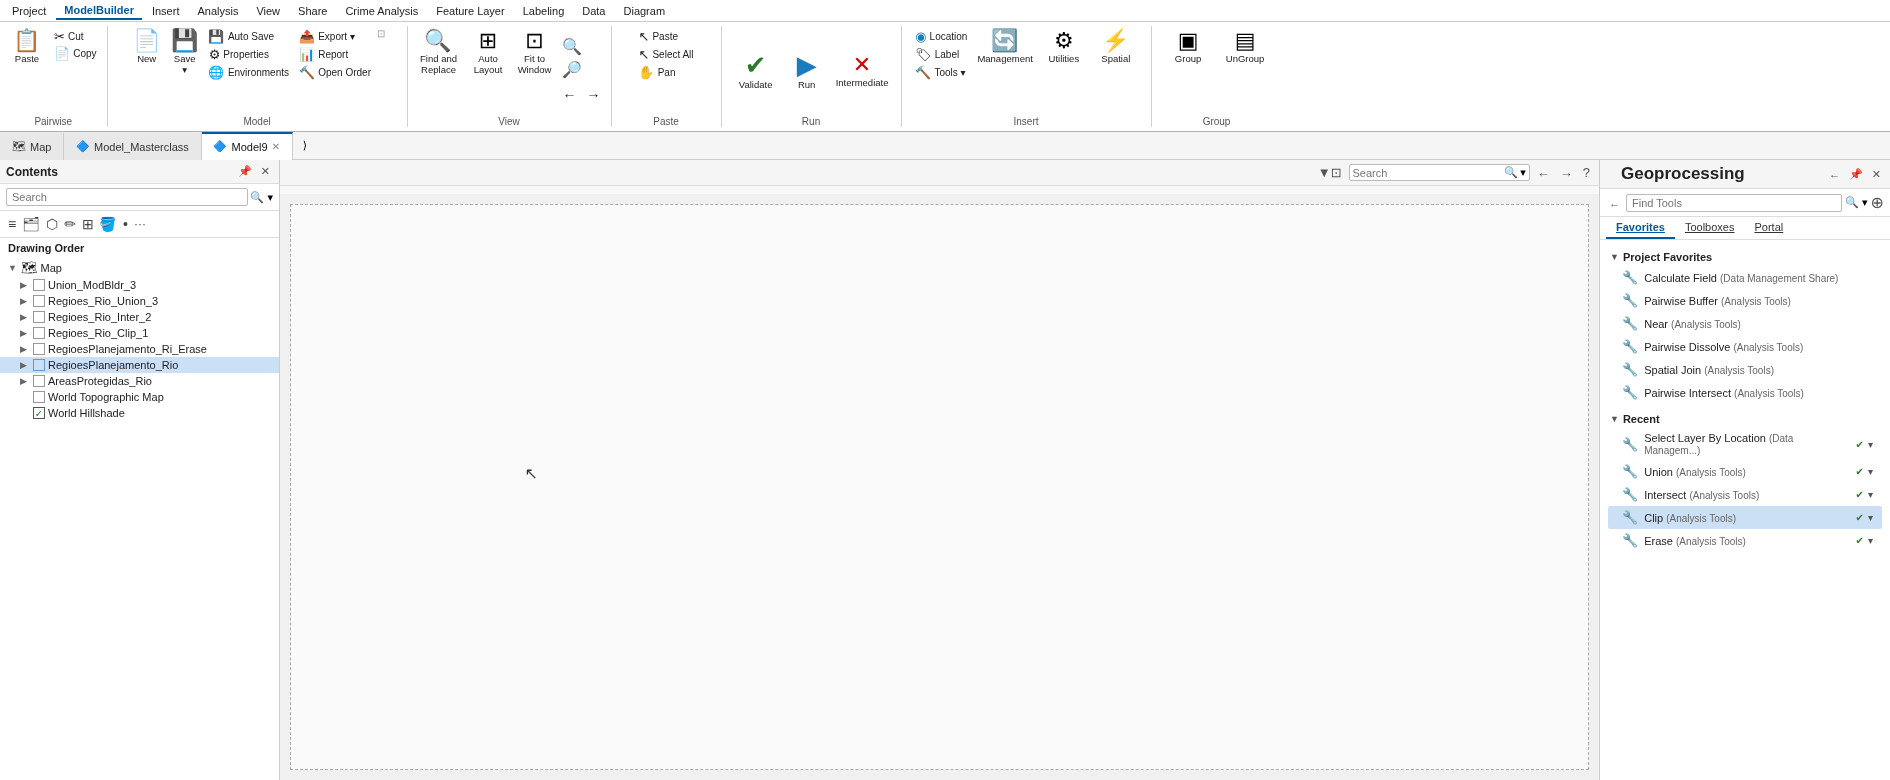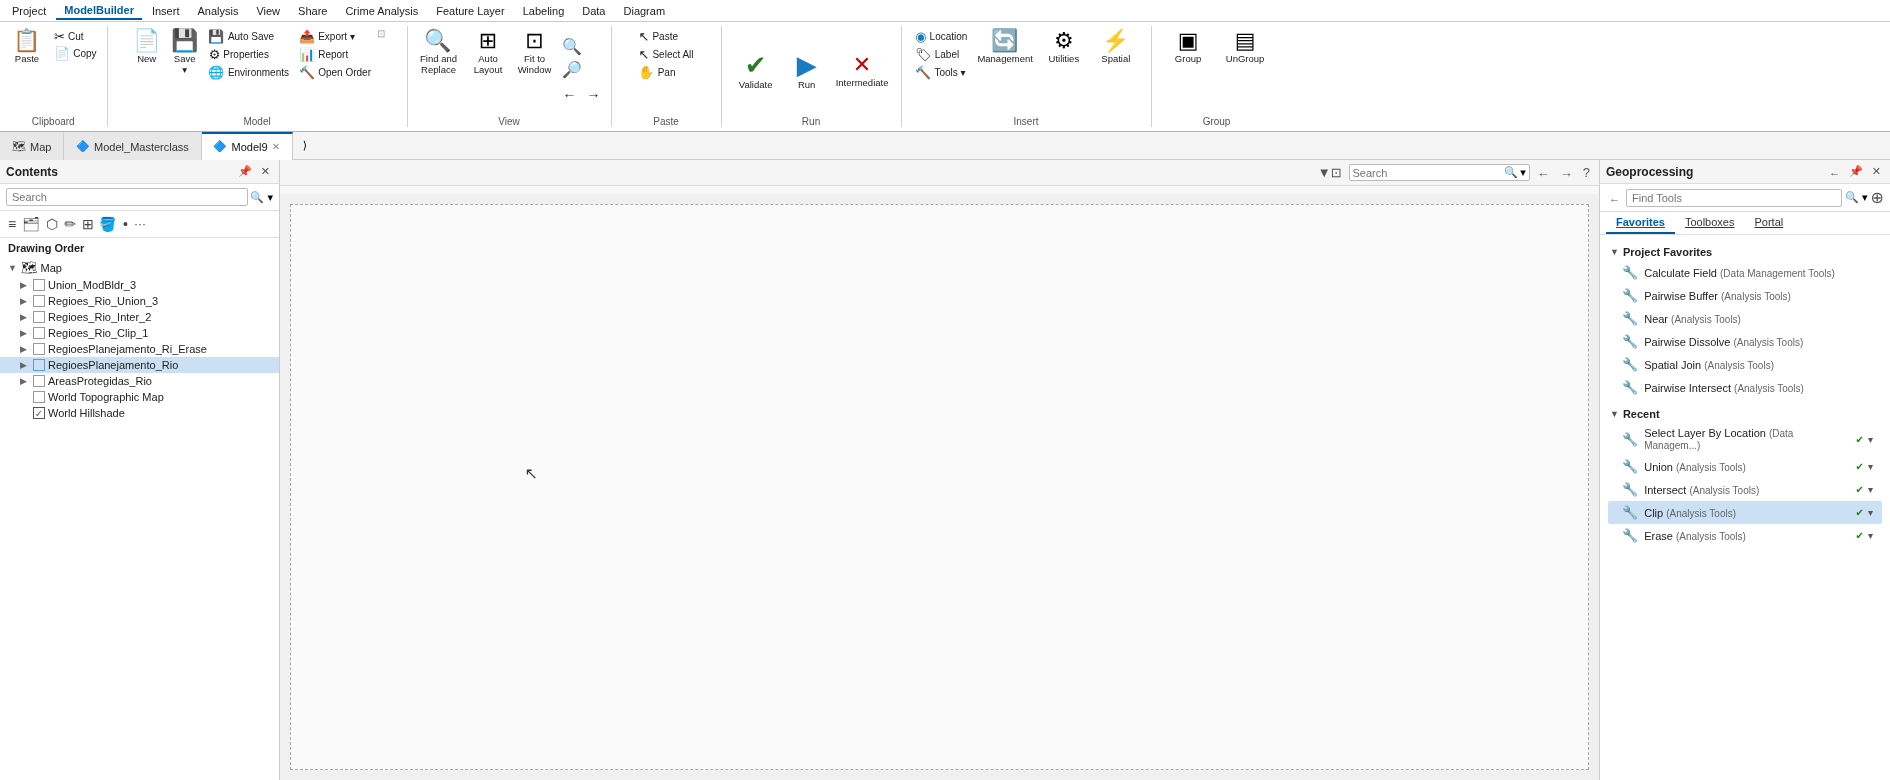--- a/index.html
+++ b/index.html
@@ -135,21 +135,21 @@
     }
 
     
     .geo-panel {
       width: 290px; background: #fff; display: flex; flex-direction: column; flex-shrink: 0;
     }
     .geo-header {
       display: flex; align-items: center; justify-content: space-between;
       padding: 4px 6px; border-bottom: 1px solid #ddd; background: #f5f5f5;
     }
-    .geo-title { font-size: 12px; font-weight: bold; color: #222; }
+    .geo-title { font-size: 17px; font-weight: bold; color: #222; margin-left: 15px; }
     .geo-controls { display: flex; gap: 3px; align-items: center; }
     .geo-search-bar {
       display: flex; align-items: center; padding: 4px 6px; gap: 3px;
       border-bottom: 1px solid #ddd;
     }
     .geo-search-input {
       flex: 1; border: 1px solid #bbb; padding: 2px 5px;
       font-size: 11px; border-radius: 2px;
     }
     .geo-tabs {
@@ -214,21 +214,21 @@
         <div class="ribbon-btn-sm">
           <span class="icon-sm">✂</span>
           <span>Cut</span>
         </div>
         <div class="ribbon-btn-sm">
           <span class="icon-sm">📄</span>
           <span>Copy</span>
         </div>
       </div>
     </div>
-    <div class="ribbon-group-label">Clipboard</div>
+    <div class="ribbon-group-label">Pairwise</div>
   </div>
 
   <div class="ribbon-group" style="min-width:300px;">
     <div class="ribbon-group-content">
       <div class="ribbon-btn">
         <span class="icon">📄</span>
         <span class="label">New</span>
       </div>
       <div class="ribbon-btn">
         <span class="icon">💾</span>
@@ -537,21 +537,21 @@
       <div class="geo-section">
         <div class="geo-section-header">
           <span class="geo-section-arrow">▼</span>
           <span>Project Favorites</span>
         </div>
 
         <div class="geo-item">
           <span class="geo-item-icon">🔧</span>
           <span class="geo-item-text">
             <span class="geo-item-name">Calculate Field</span>
-            <span class="geo-item-cat">(Data Management Tools)</span>
+            <span class="geo-item-cat">(Data Management Share)</span>
           </span>
         </div>
 
         <div class="geo-item">
           <span class="geo-item-icon">🔧</span>
           <span class="geo-item-text">
             <span class="geo-item-name">Pairwise Buffer</span>
             <span class="geo-item-cat">(Analysis Tools)</span>
           </span>
         </div>

